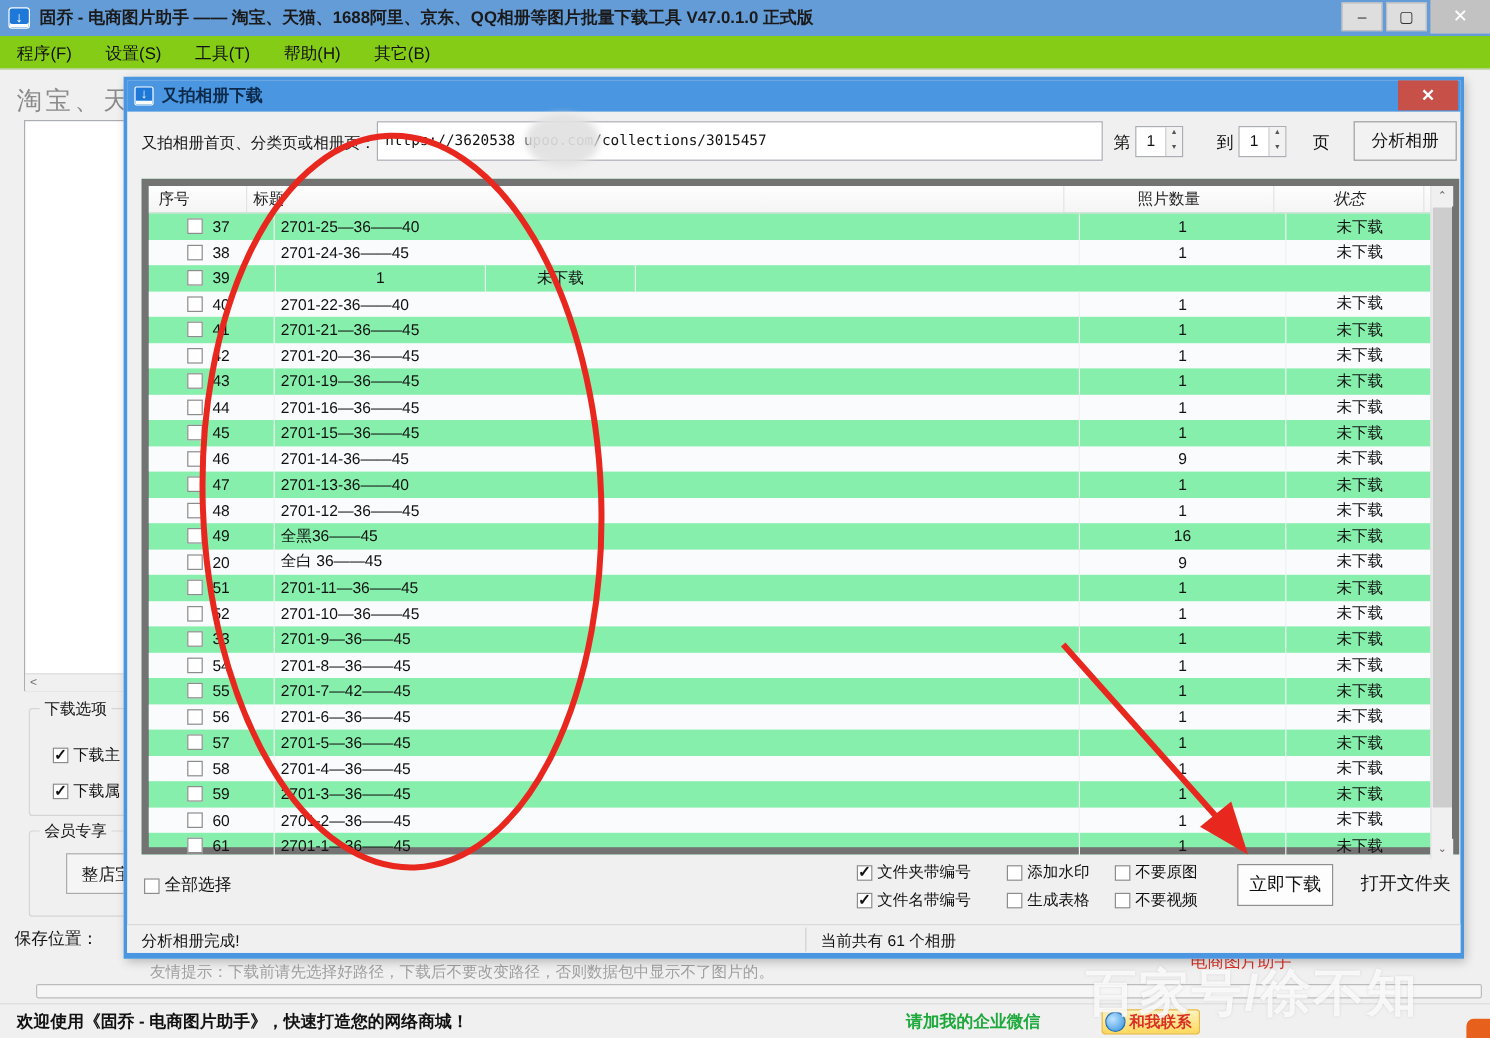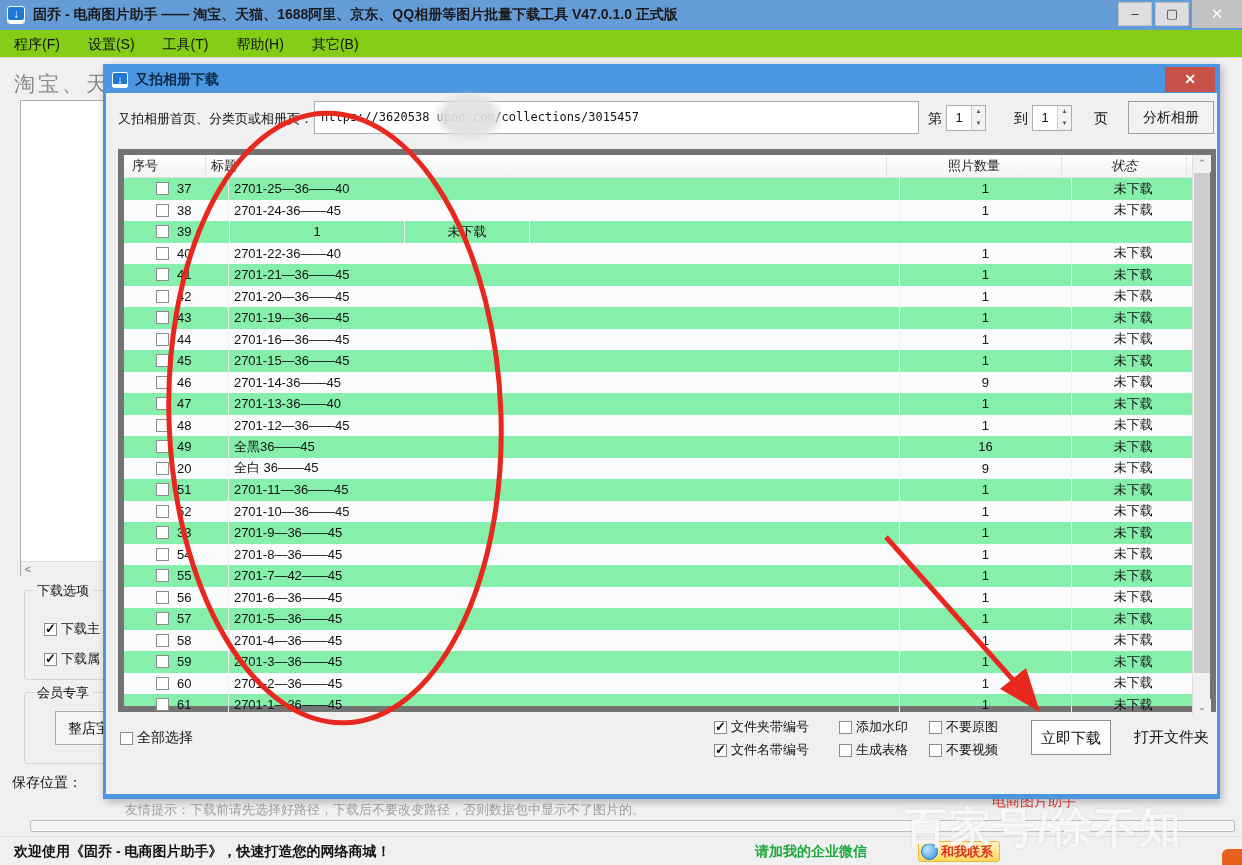--- a/index.html
+++ b/index.html
@@ -502,20 +502,25 @@
           <span>不要原图</span>
         </div>
         <div class="opt-row" style="left: 823px; top: 674px;">
           <span class="cbx"></span>
           <span>不要视频</span>
         </div>
       </div>
     <div class="dl-btn">立即下载</div>
     <div class="openfolder-btn">打开文件夹</div>
 
+    <div class="dlg-statusbar">
+      <div class="dlg-status-left">分析相册完成!</div>
+      <div class="dlg-status-div"></div>
+      <div class="dlg-status-right">当前共有 61 个相册</div>
+    </div>
   </div>
 
   <svg id="annot" viewBox="0 0 1242 865">
     <g transform="rotate(-2 335 418)">
       <ellipse cx="335" cy="418" rx="166" ry="305" fill="none" stroke="#E8281E" stroke-width="5"></ellipse>
     </g>
     <line x1="886" y1="537" x2="1022" y2="690" stroke="#E8281E" stroke-width="5"></line>
     <polygon points="1040,712 1000,689 1026,668" fill="#E8281E"></polygon>
   </svg>
 </div>

